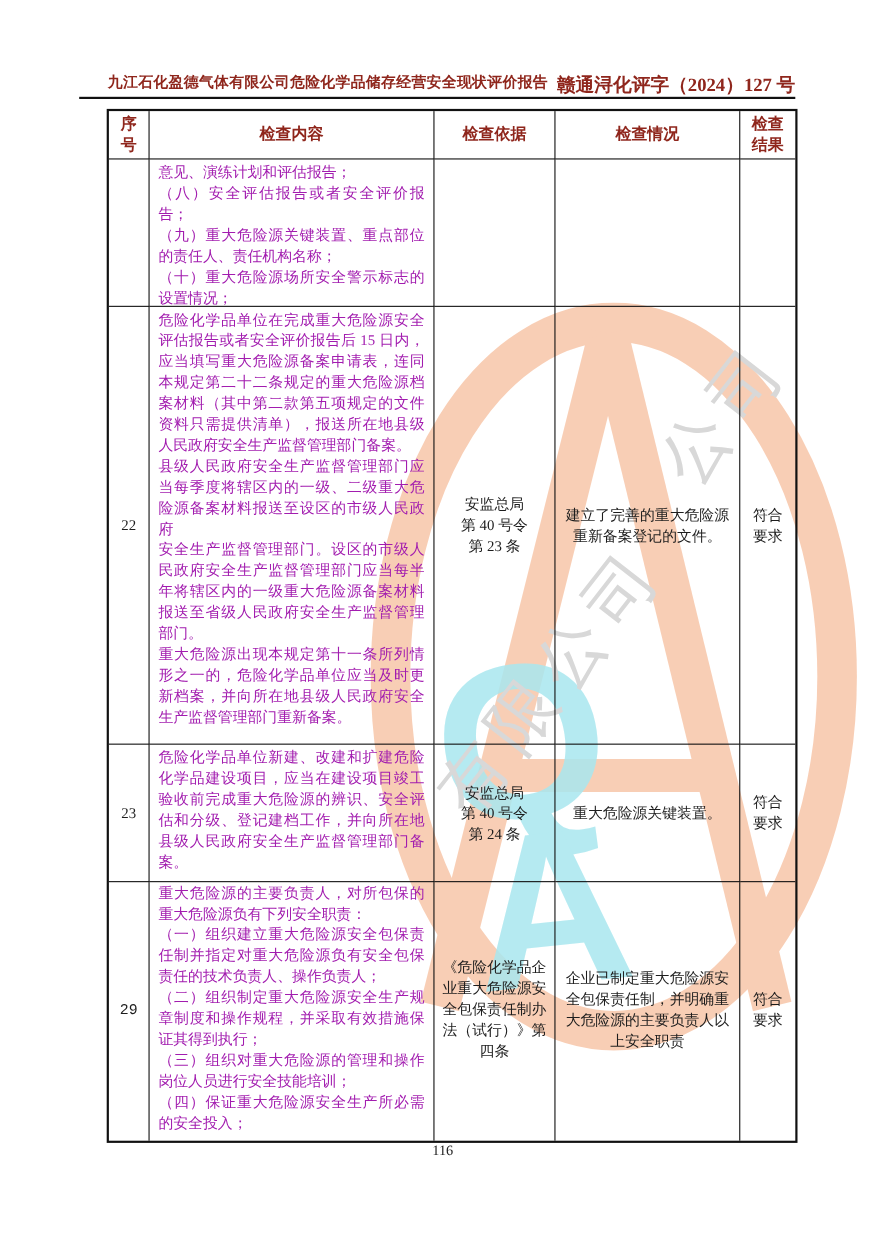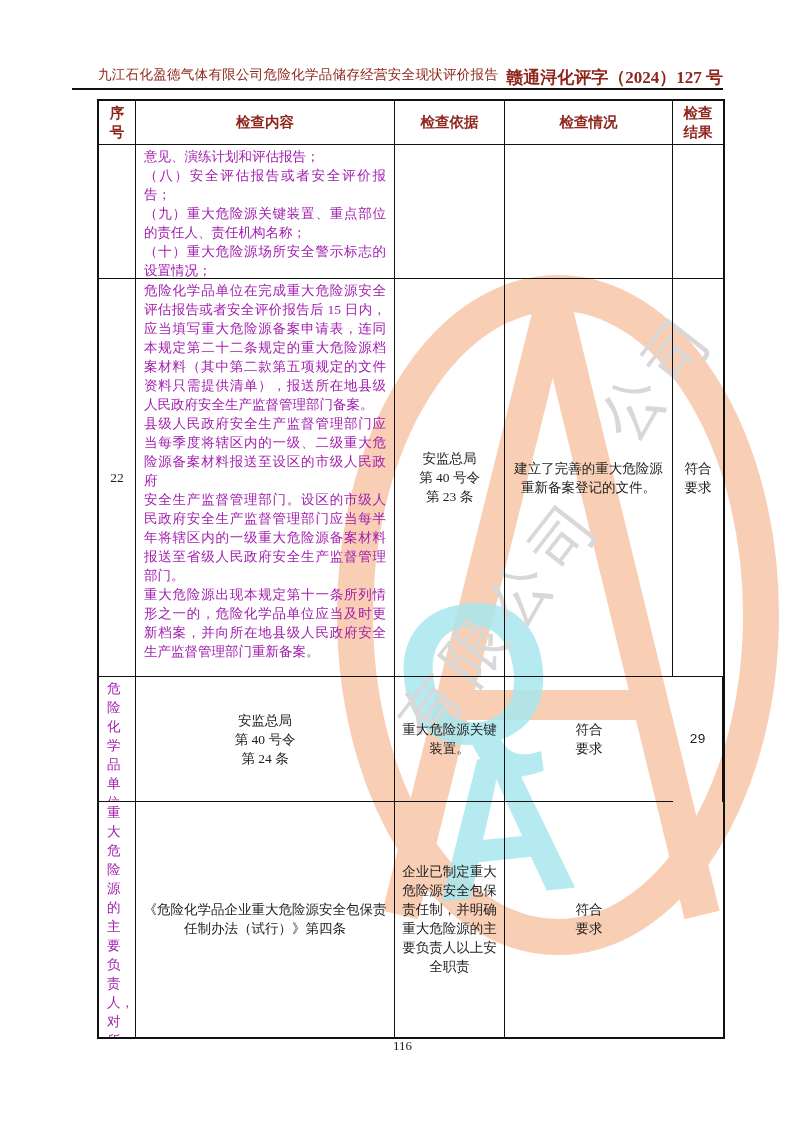--- a/index.html
+++ b/index.html
@@ -8,21 +8,21 @@
     background:#ffffff;
     font-family:"Liberation Serif","DejaVu Serif",serif;
     position:relative;
     overflow:hidden;
   }
   .page{position:absolute;inset:0;background:#fff;outline:1px solid #c9c9c9;}
 
   
   .hdr-left{
     position:absolute;left:98px;top:66px;
-    font-size:13.5px;font-weight:normal;color:#8f261c;
+    font-size:13.5px;font-weight:bold;color:#8f261c;
     letter-spacing:.3px;white-space:nowrap;
   }
   .hdr-right{
     position:absolute;right:70px;top:66px;
     font-size:17px;font-weight:bold;color:#8f261c;
     white-space:nowrap;
   }
   .hdr-rule{
     position:absolute;left:72px;top:88px;width:651px;height:0;
     border-top:2px solid #111;
@@ -128,20 +128,21 @@
 县级人民政府安全生产监督管理部门应当每季度将辖区内的一级、二级重大危险源备案材料报送至设区的市级人民政府
 安全生产监督管理部门。设区的市级人民政府安全生产监督管理部门应当每半年将辖区内的一级重大危险源备案材料报送至省级人民政府安全生产监督管理部门。
 重大危险源出现本规定第十一条所列情形之一的，危险化学品单位应当及时更新档案，并向所在地县级人民政府安全生产监督管理部门重新备案。</div>
     <div class="cell mid basis-cell">安监总局
 第 40 号令
 第 23 条</div>
     <div class="cell mid sit-cell">建立了完善的重大危险源重新备案登记的文件。</div>
     <div class="cell mid res-cell last-col">符合
 要求</div>
 
+    <div class="cell mid">23</div>
     <div class="cell content-cell">危险化学品单位新建、改建和扩建危险化学品建设项目，应当在建设项目竣工验收前完成重大危险源的辨识、安全评估和分级、登记建档工作，并向所在地县级人民政府安全生产监督管理部门备案。</div>
     <div class="cell mid basis-cell">安监总局
 第 40 号令
 第 24 条</div>
     <div class="cell mid sit-cell">重大危险源关键装置。</div>
     <div class="cell mid res-cell last-col">符合
 要求</div>
 
     <div class="cell mid last-row">29</div>
     <div class="cell content-cell last-row">重大危险源的主要负责人，对所包保的重大危险源负有下列安全职责：

